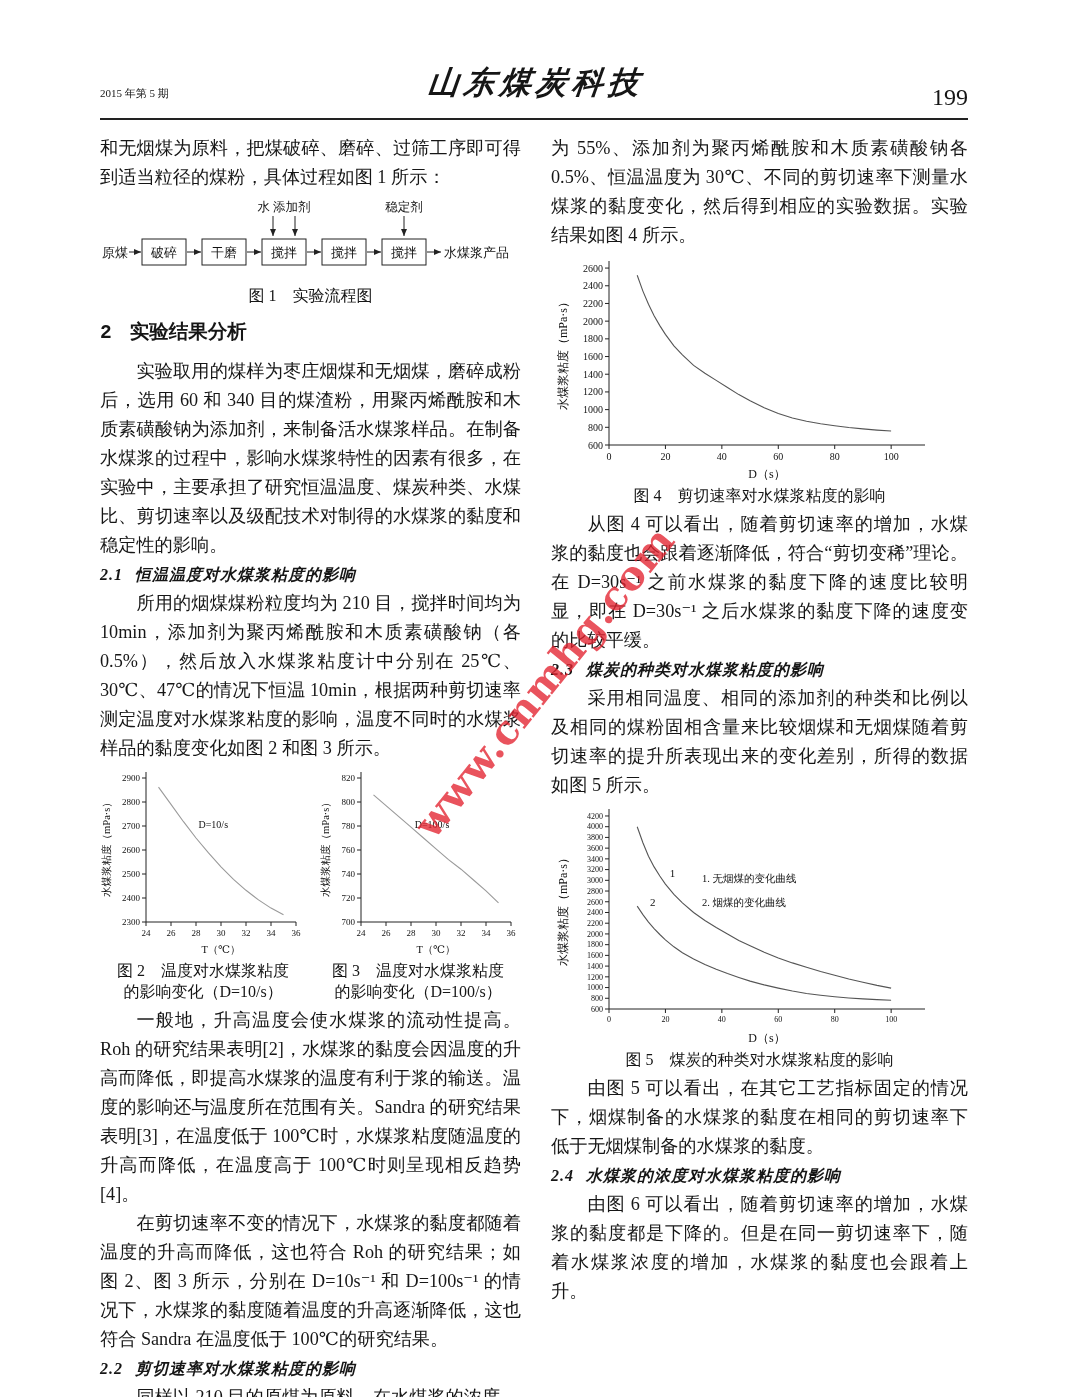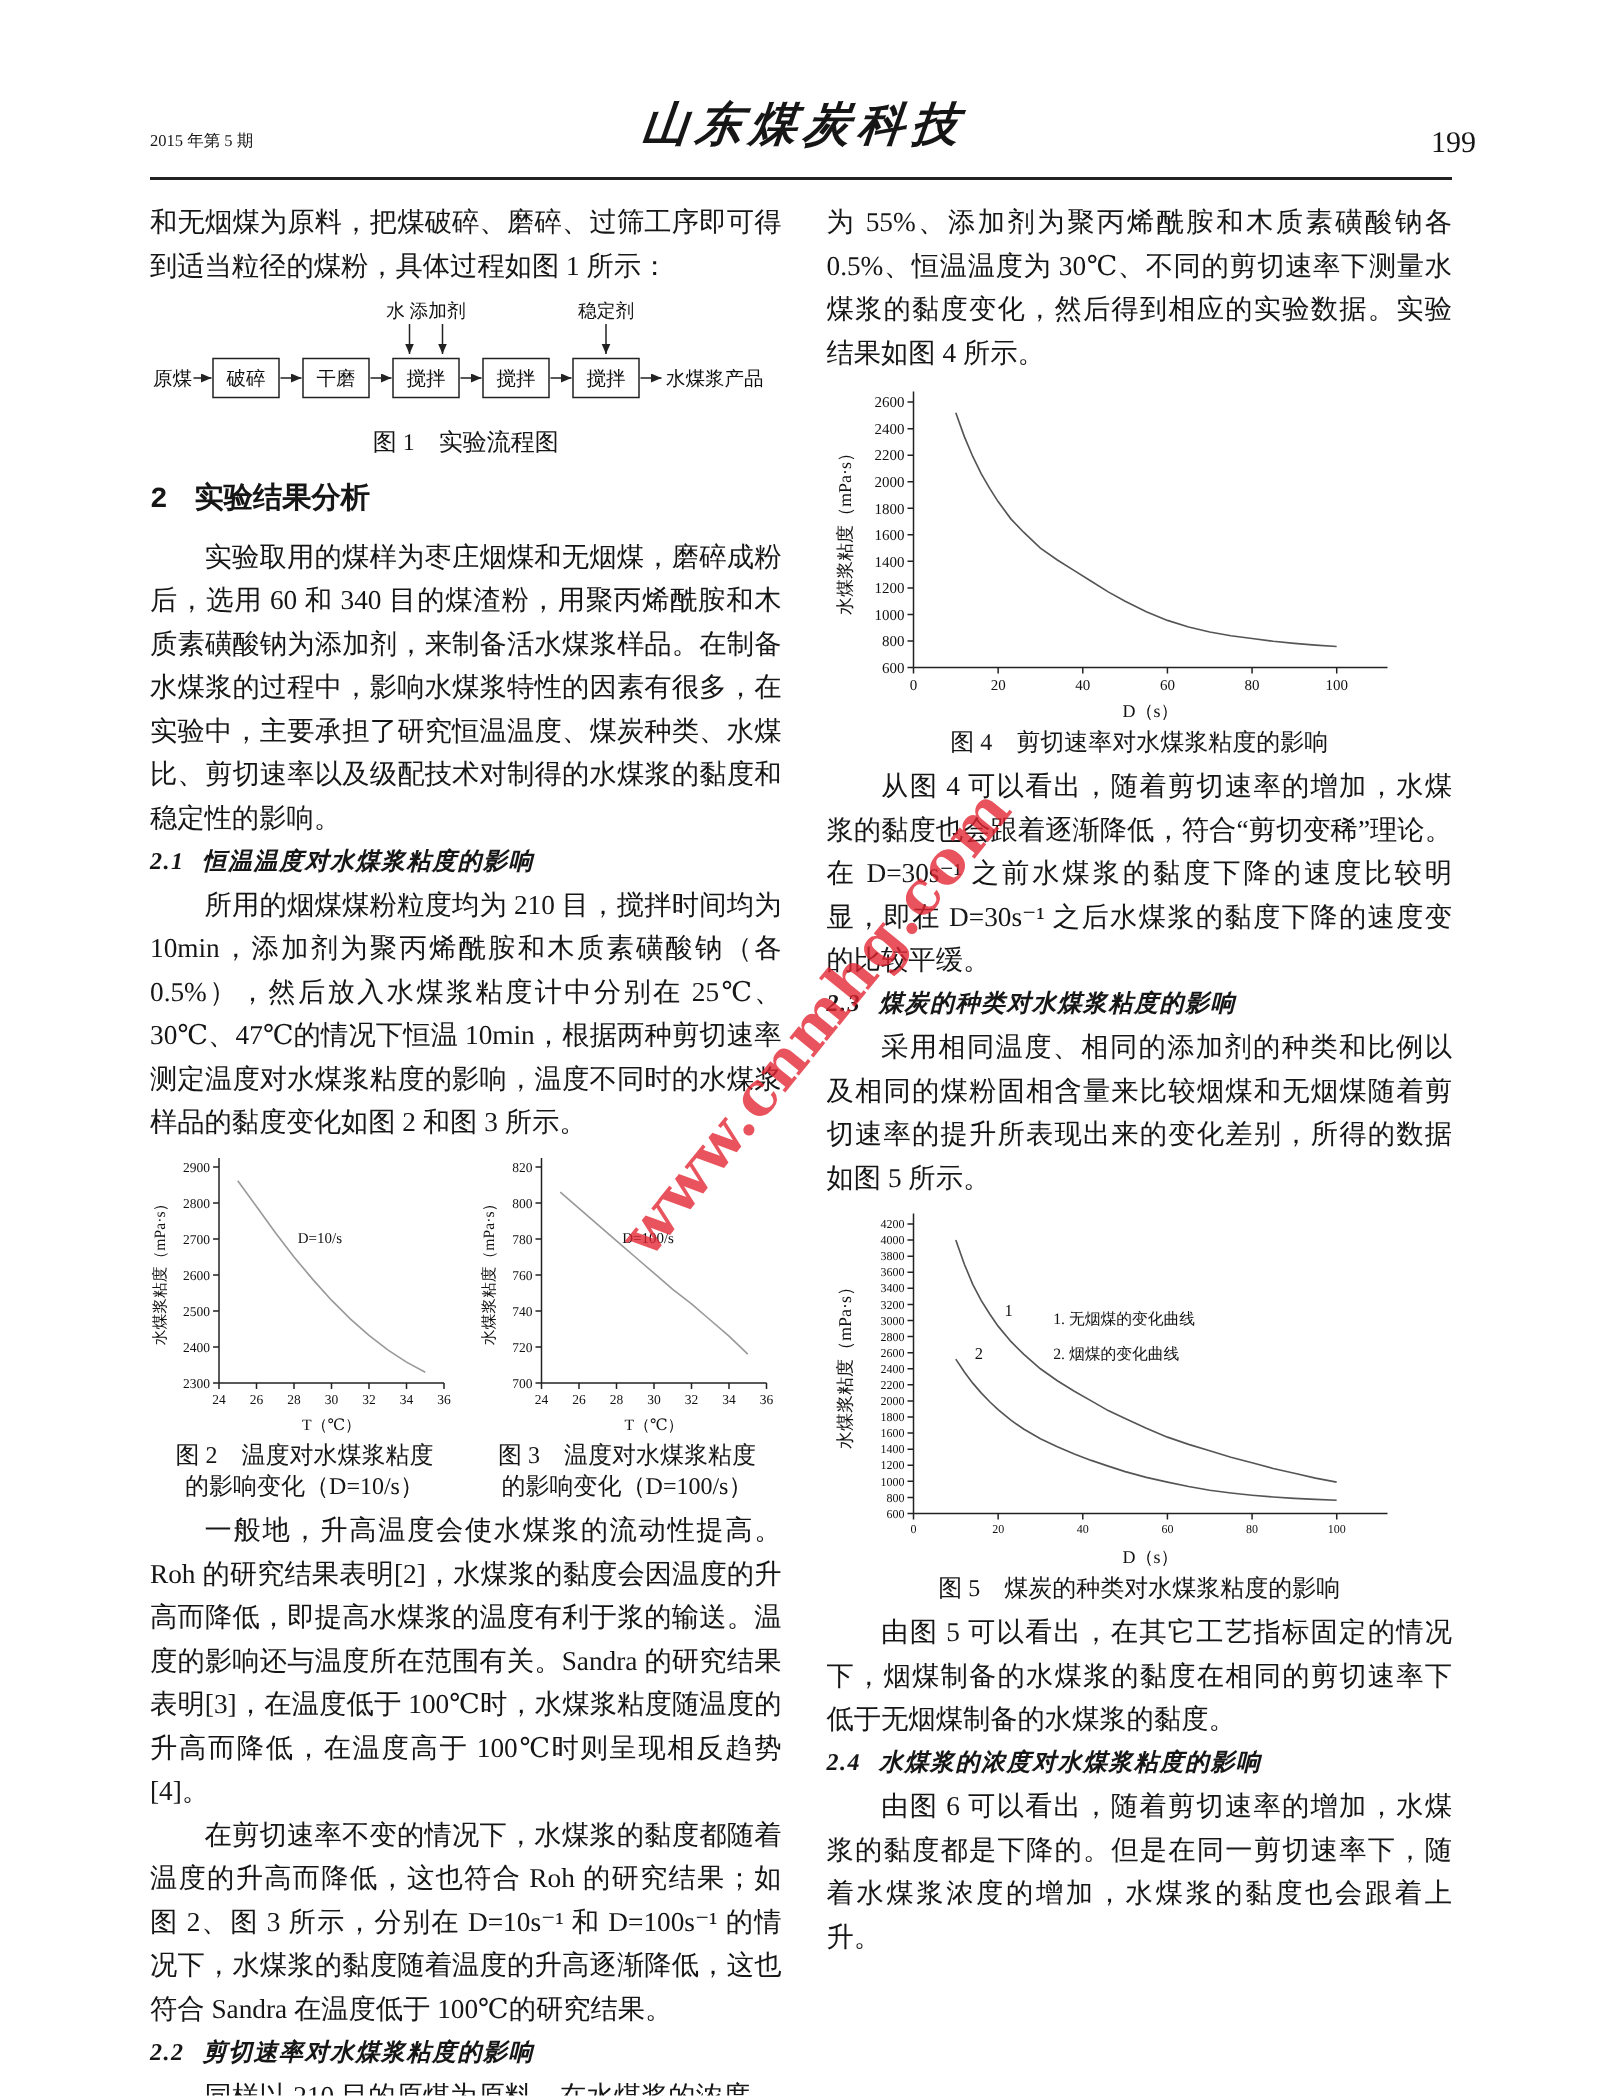--- a/index.html
+++ b/index.html
@@ -8,21 +8,21 @@
     font-family:"Liberation Serif","DejaVu Serif",serif;color:#161616;
     overflow:hidden;
   }
   
   .hdr-issue{position:absolute;left:100px;top:86px;font-size:11px;}
   .hdr-logo{
     position:absolute;left:0;right:0;top:62px;text-align:center;
     font-size:31px;font-weight:bold;font-style:italic;letter-spacing:5px;
     font-family:"DejaVu Serif",serif;transform:skewX(-6deg);
   }
-  .hdr-page{position:absolute;right:88px;top:84px;font-size:20px;}
+  .hdr-page{position:absolute;right:104px;top:84px;font-size:24px;}
   .hdr-rule{position:absolute;left:100px;top:118px;width:868px;height:2px;background:#222;}
 
   
   .col{position:absolute;top:134px;text-align:justify;font-size:18.2px;line-height:29px;}
   #leftcol{left:100px;width:421px;}
   #rightcol{left:551px;width:417px;}
   .para{text-indent:2em;margin:0;}
   .cont{text-indent:0;margin:0;}
 
   .h2{font-family:Liberation Mono, monospace;font-weight:bold;

